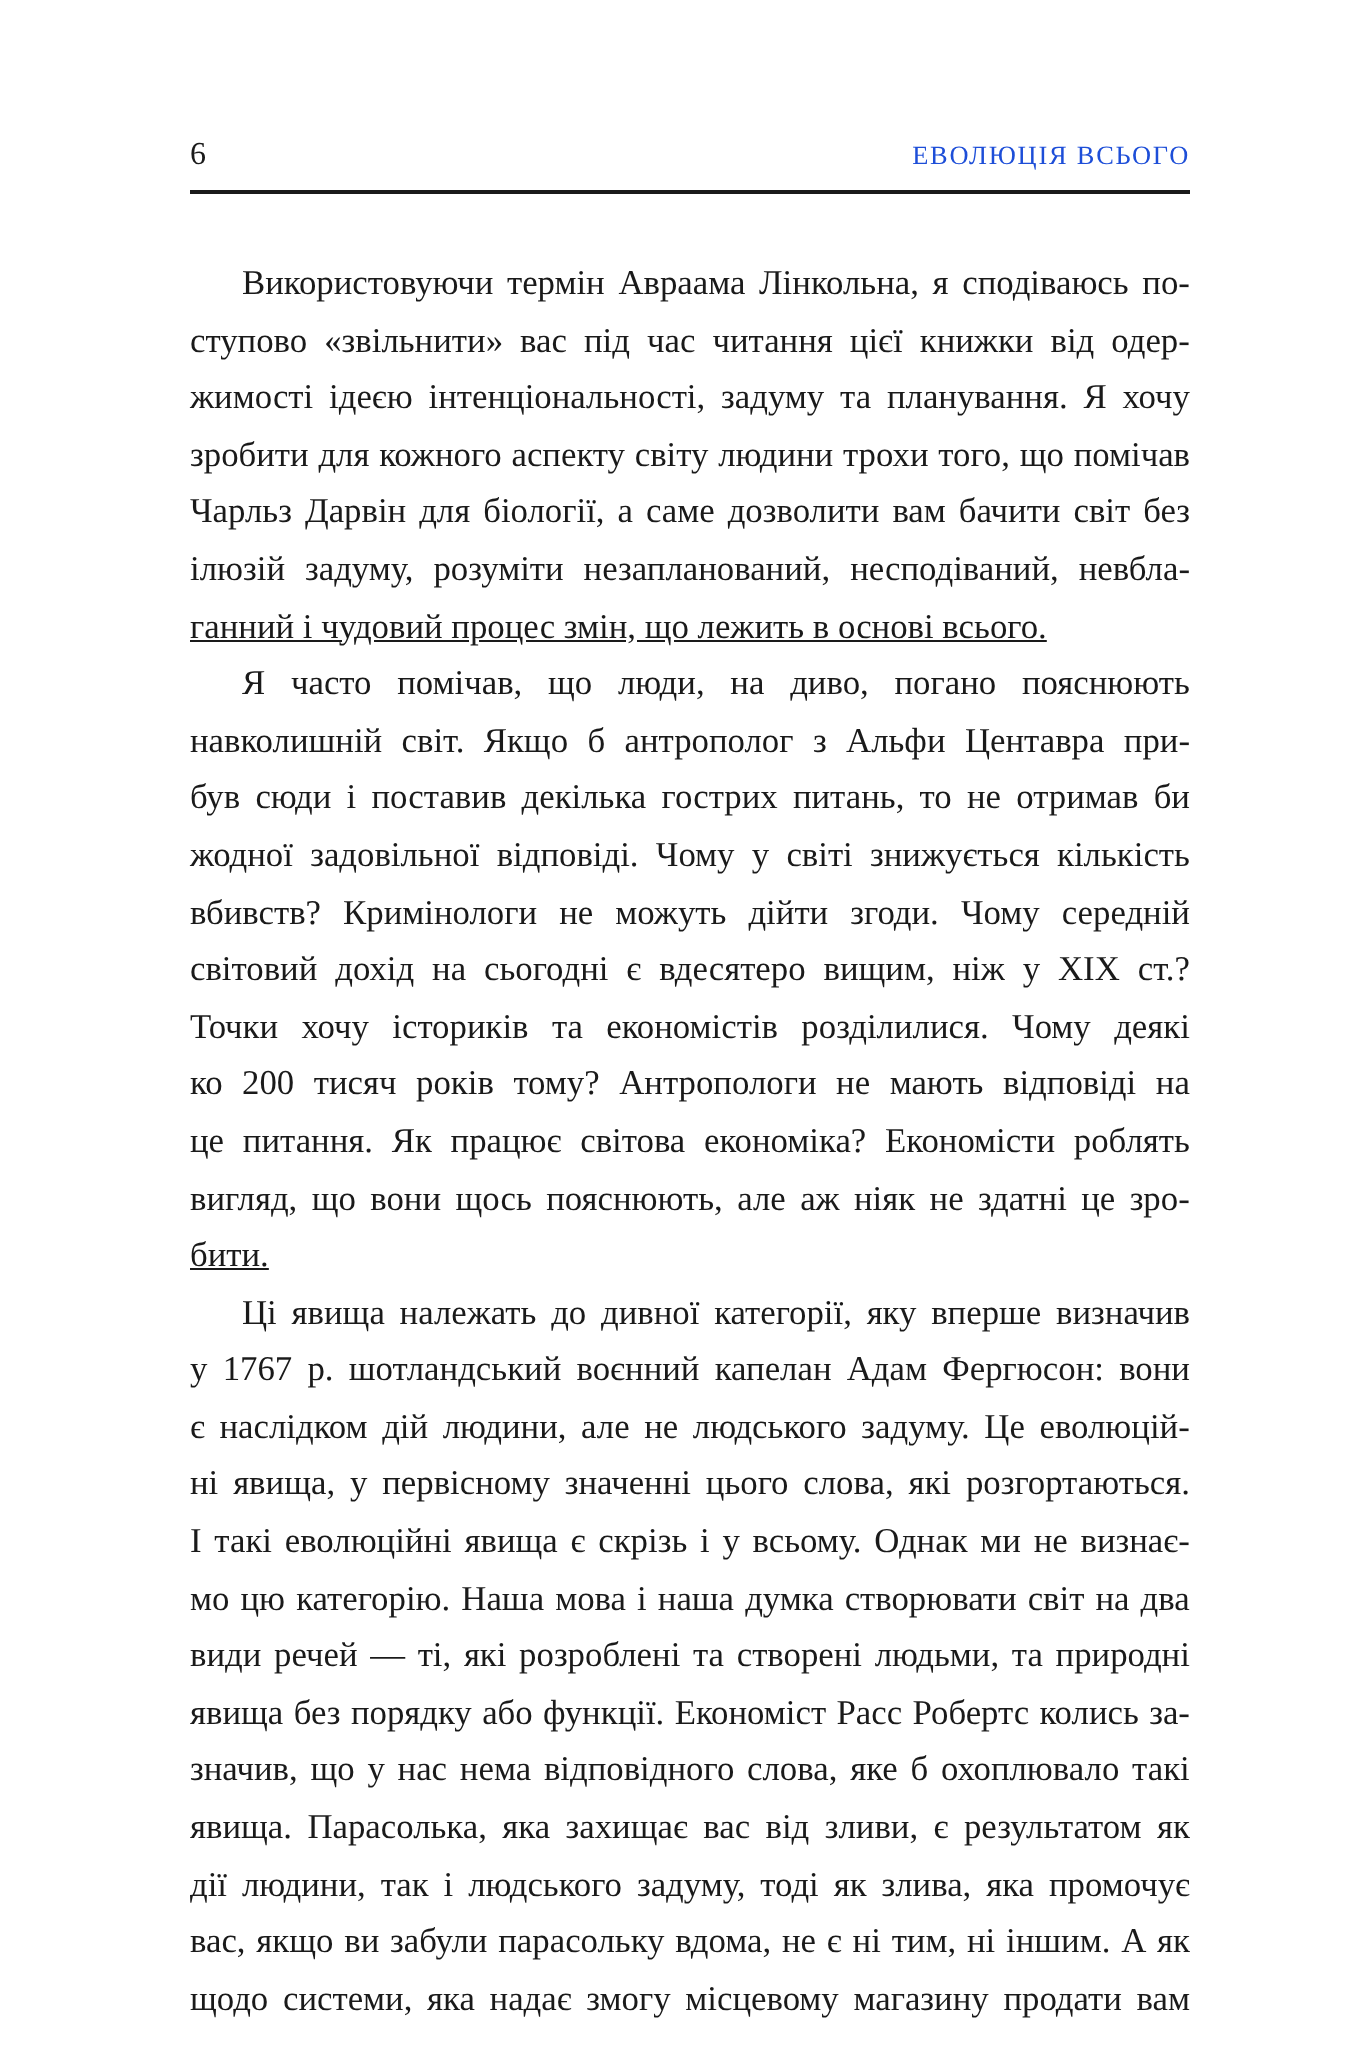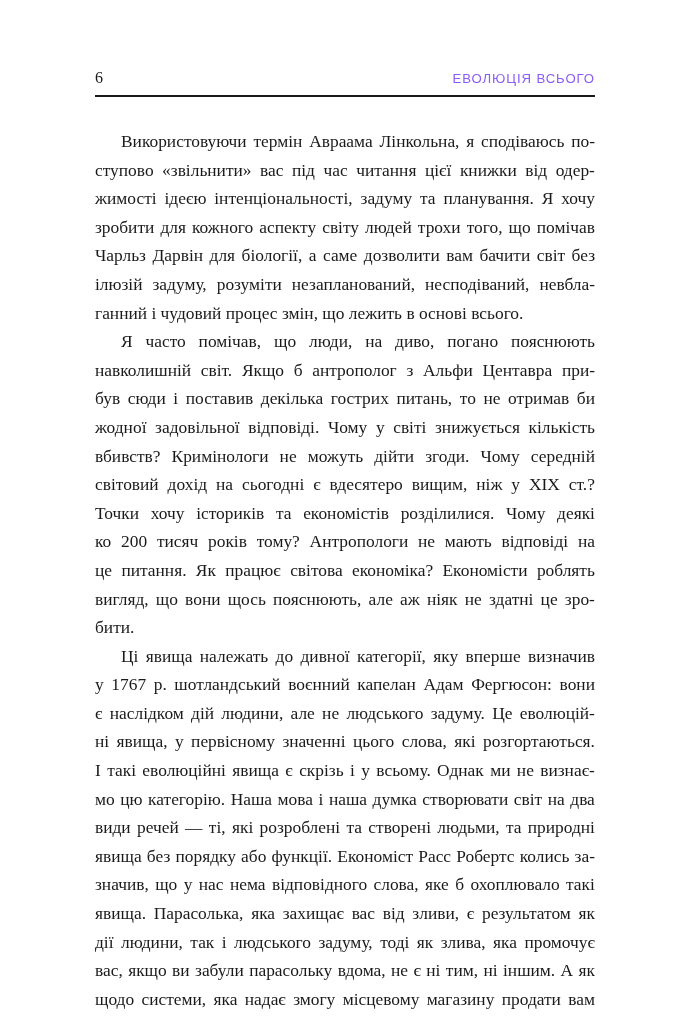--- a/index.html
+++ b/index.html
@@ -33,25 +33,25 @@
   }
 
   .folio {
     font-family: "Liberation Serif", "DejaVu Serif", serif;
     font-size: 16px;
     line-height: 20px;
     color: #1a1a1a;
   }
 
   .head-title {
-    font-family: Liberation Sans, sans-serif;
+    font-family: Liberation Serif, serif;
     font-size: 13.2px;
     line-height: 20px;
     letter-spacing: 0.9px;
-    color: #8b5cf6;
+    color: #1d4ed8;
     text-transform: uppercase;
     white-space: nowrap;
   }
 
   .head-rule {
     position: absolute;
     left: 95px;
     top: 95px;
     width: 500px;
     height: 1.6px;
@@ -80,20 +80,21 @@
 
   .para-lines .line {
     display: flex;
     justify-content: space-between;
     white-space: nowrap;
   }
 
   .para-lines .line.last {
     display: block;
     white-space: nowrap;
+    text-decoration: underline;
   }
 
   .para-lines .line > span {
     display: inline-block;
   }
 
   .para-lines .line.indent {
     padding-left: 26px;
   }
 </style>
@@ -141,21 +142,21 @@
           <span>планування.</span>
           <span>Я</span>
           <span>хочу</span>
         </div>
         <div class="line">
           <span>зробити</span>
           <span>для</span>
           <span>кожного</span>
           <span>аспекту</span>
           <span>світу</span>
-          <span>людей</span>
+          <span>людини</span>
           <span>трохи</span>
           <span>того,</span>
           <span>що</span>
           <span>помічав</span>
         </div>
         <div class="line">
           <span>Чарльз</span>
           <span>Дарвін</span>
           <span>для</span>
           <span>біології,</span>

